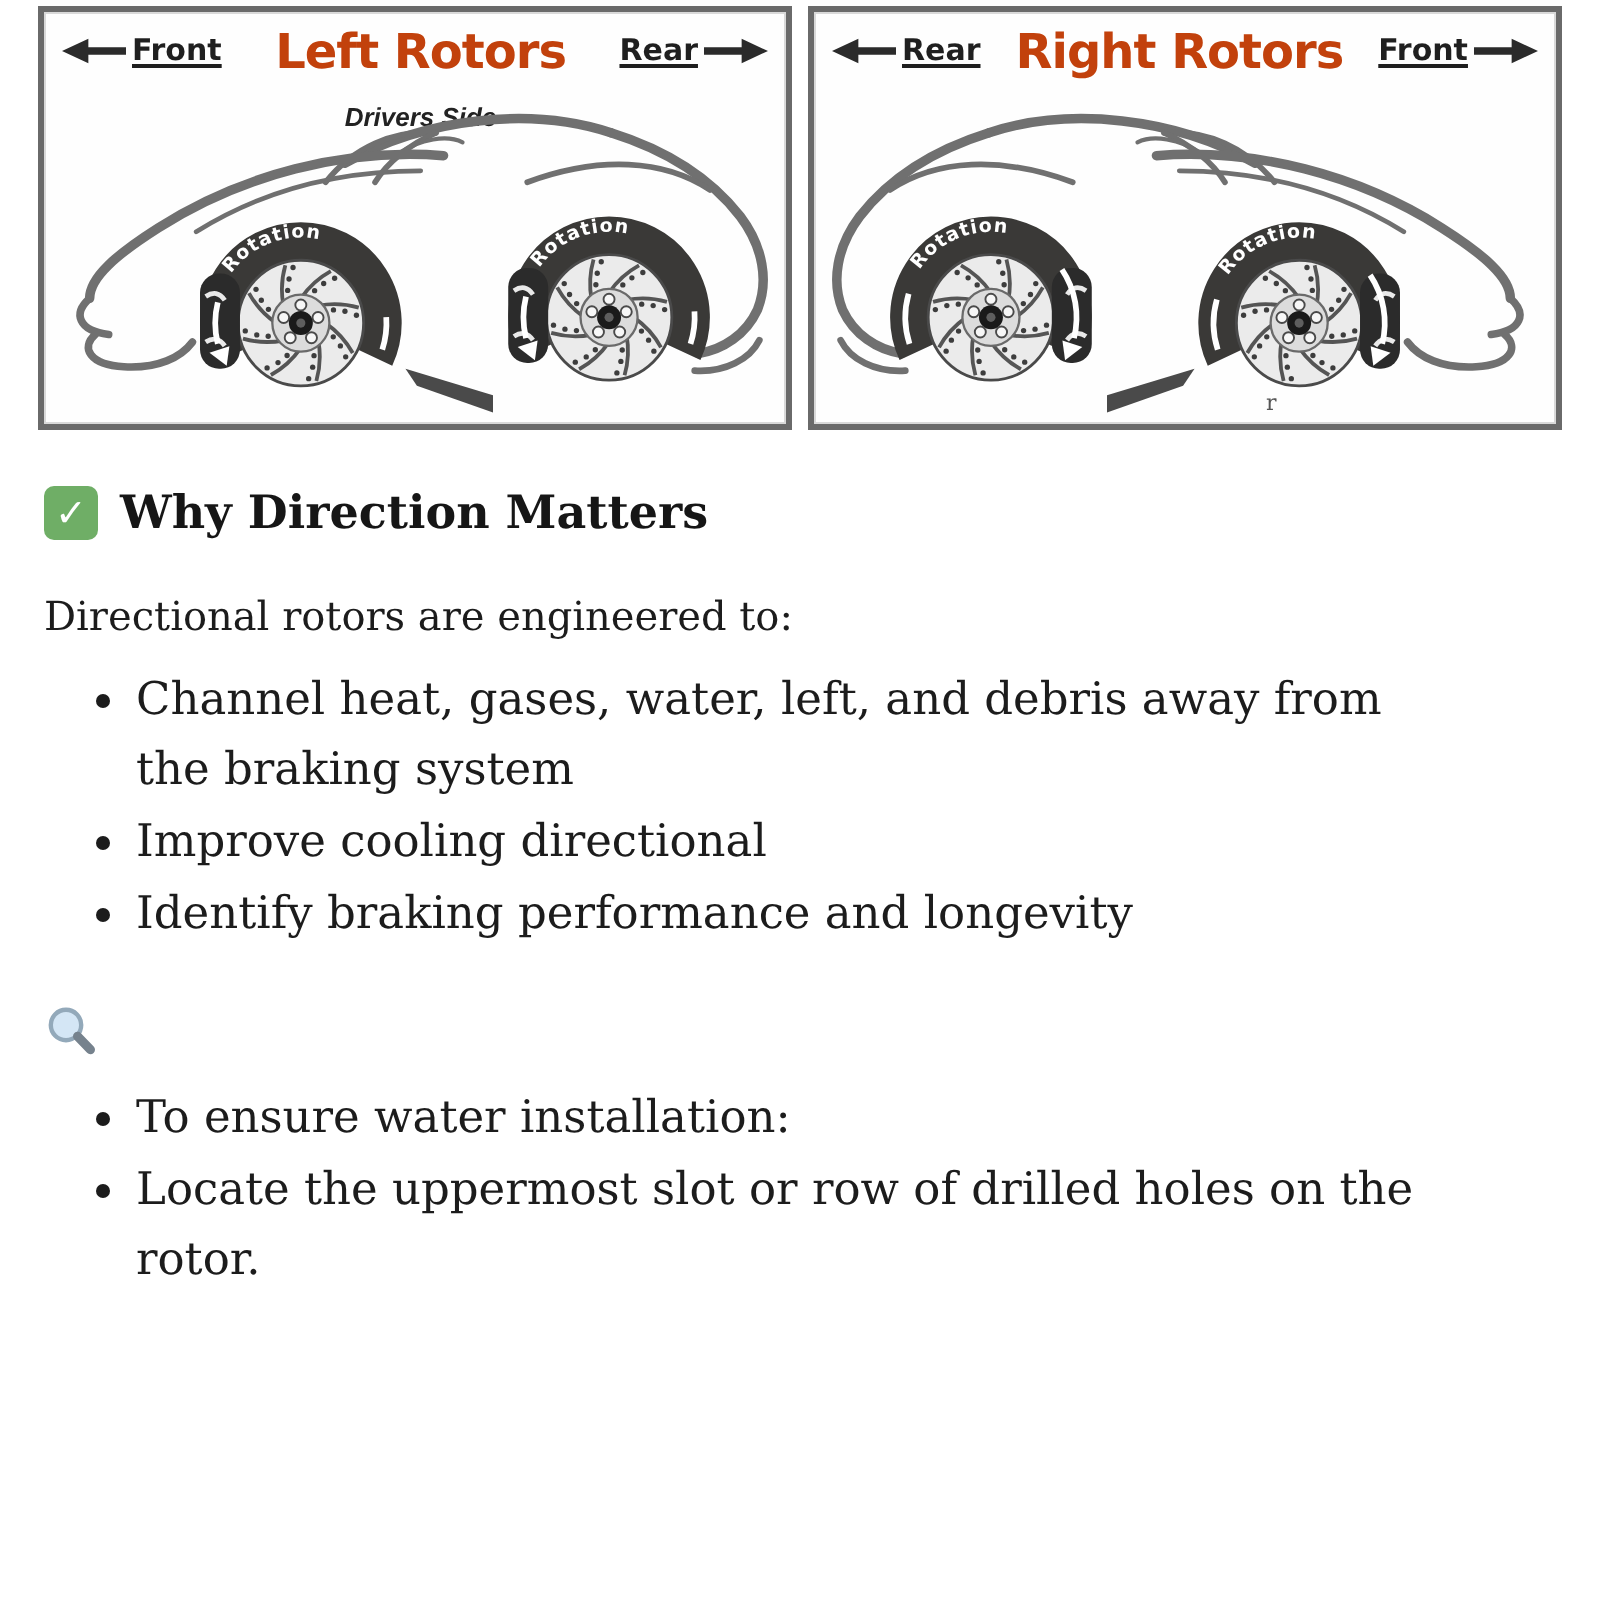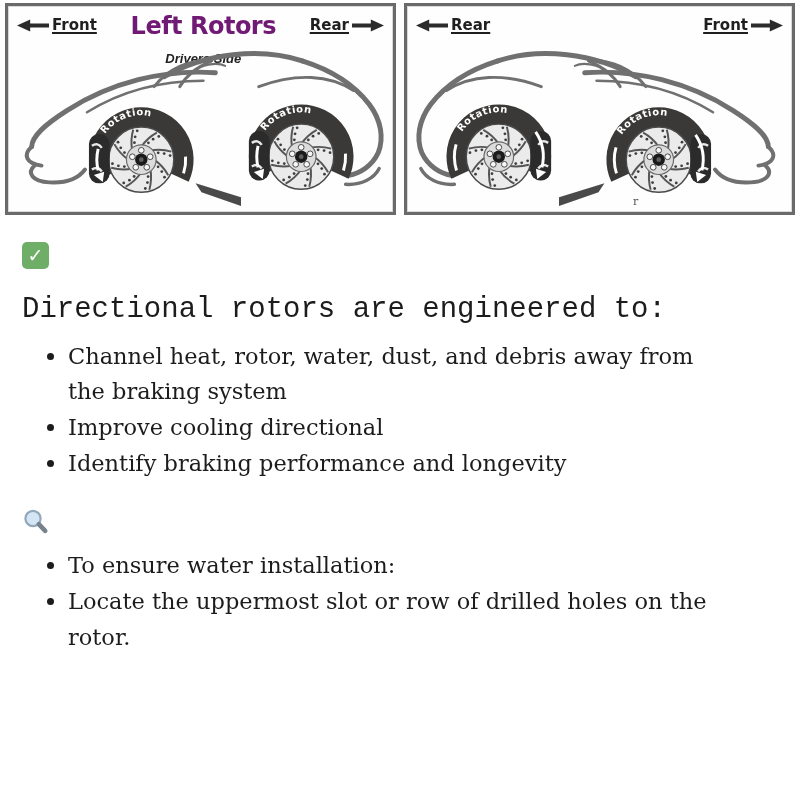--- a/index.html
+++ b/index.html
@@ -1,48 +1,48 @@
 <!DOCTYPE html>
 <html><head>
 <meta charset="utf-8">
 <style>
   html,body{margin:0;padding:0;}
   body{width:800px;height:800px;overflow:hidden;background:#ffffff;
        font-family:"DejaVu Serif", serif; color:#1c1c1c;}
 
   
-  .diagram{display:flex;gap:8px;padding:3px 5px 0;}
+  .diagram{display:flex;gap:8px;padding:3px 19px 0;}
   .panel{position:relative;flex:1;height:212px;box-sizing:border-box;
          border:3px solid #6a6a6a;background:#fefefe;
          box-shadow:inset 0 0 0 1px #d9d9d9;}
   .panel-head{display:flex;justify-content:space-between;align-items:flex-start;
               padding:7px 9px 0;}
   .dir{display:flex;align-items:center;gap:3px;margin-top:3px;}
   .dir-text{font-family:"DejaVu Sans",sans-serif;font-weight:bold;font-size:15px;
             color:#1f1f1f;text-decoration:underline;text-decoration-thickness:2px;
             text-underline-offset:2px;}
   .dir svg{display:block;}
   .title-block{text-align:center;margin-top:1px;}
   .panel-title{font-family:"DejaVu Sans",sans-serif;font-weight:bold;font-size:24px;
-               letter-spacing:-0.5px;color:#701a75;line-height:1.05;}
+               letter-spacing:-0.5px;color:#c2410c;line-height:1.05;}
   .panel-subtitle{font-family:Liberation Sans, sans-serif;font-weight:bold;font-style:italic;
                   font-size:13px;color:#222;margin-top:12px;}
   .car-svg{position:absolute;left:0;bottom:1px;width:100%;height:166px;display:block;}
   .rot-text{font-family:"DejaVu Sans",sans-serif;font-weight:bold;font-size:10px;
             fill:#ffffff;letter-spacing:0.6px;}
   .artifact{position:absolute;left:226px;bottom:4px;font-size:11px;color:#555;}
 
   
   .content{padding:0 30px 0 22px;max-width:760px;box-sizing:border-box;}
   .intro{font-size:22.5px;line-height:1.56;margin:15px 0 0;}
   .heading{display:flex;align-items:center;gap:11px;font-size:23px;margin:27px 0 0;
            line-height:1.3;}
   .heading.bold{font-weight:bold;color:#161616;}
   .heading.regular{font-weight:normal;color:#262626;}
-  .lead{font-size:29px;margin:24px 0 0;font-family:Liberation Mono, monospace;}
+  .lead{font-size:20px;margin:24px 0 0;}
   ul{margin:13px 0 0;padding-left:46px;}
   li{font-size:22.5px;line-height:1.56;margin:1px 0;}
   .check-icon{display:inline-flex;align-items:center;justify-content:center;
               width:27px;height:27px;border-radius:5px;background:#6fae66;
               color:#fff;font-family:"DejaVu Sans",sans-serif;font-weight:bold;
               font-size:19px;flex:0 0 auto;}
   .mag-icon{display:inline-flex;flex:0 0 auto;}
 </style>
 </head>
 <body>
@@ -185,20 +185,21 @@
 
     <div class="panel">
       <div class="panel-head">
         <div class="dir">
           <svg width="32" height="15" viewBox="0 0 34 15">
             <path d="M34,5.5 L14,5.5 L14,1 L0,7.5 L14,14 L14,9.5 L34,9.5 Z" fill="#2b2b2b"></path>
           </svg>
           <span class="dir-text">Rear</span>
         </div>
         <div class="title-block">
+          <div class="panel-title">Right Rotors</div>
         </div>
         <div class="dir">
           <span class="dir-text">Front</span>
           <svg width="32" height="15" viewBox="0 0 34 15">
             <path d="M0,5.5 L20,5.5 L20,1 L34,7.5 L20,14 L20,9.5 L0,9.5 Z" fill="#2b2b2b"></path>
           </svg>
         </div>
       </div>
       <svg id="car-right" class="car-svg" viewBox="0 0 390 168" preserveAspectRatio="xMidYMax meet">
           <g transform="translate(390,0) scale(-1,1)">
@@ -312,26 +313,27 @@
           </g>
         </svg>
       <span class="artifact">r</span>
     </div>
   </div>
 
   <div class="content">
 
     <div class="heading bold">
       <span class="check-icon">✓</span>
+      <span>Why Direction Matters</span>
     </div>
 
     <p class="lead">Directional rotors are engineered to:</p>
 
     <ul>
-      <li>Channel heat, rotor, water, dust, and debris away from the braking system</li>
+      <li>Channel heat, gases, water, left, and debris away from the braking system</li>
       <li>Improve cooling directional</li>
       <li>Identify braking performance and longevity</li>
     </ul>
 
     <div class="heading regular">
       <span class="mag-icon">
         <svg width="27" height="27" viewBox="0 0 27 27">
           <circle cx="11" cy="10.5" r="7.6" fill="#d4e6f5" stroke="#93a9ba" stroke-width="2.2"></circle>
           <line x1="16.8" y1="16.2" x2="23.2" y2="22.8" stroke="#76828d" stroke-width="4.6" stroke-linecap="round"></line>
         </svg>

